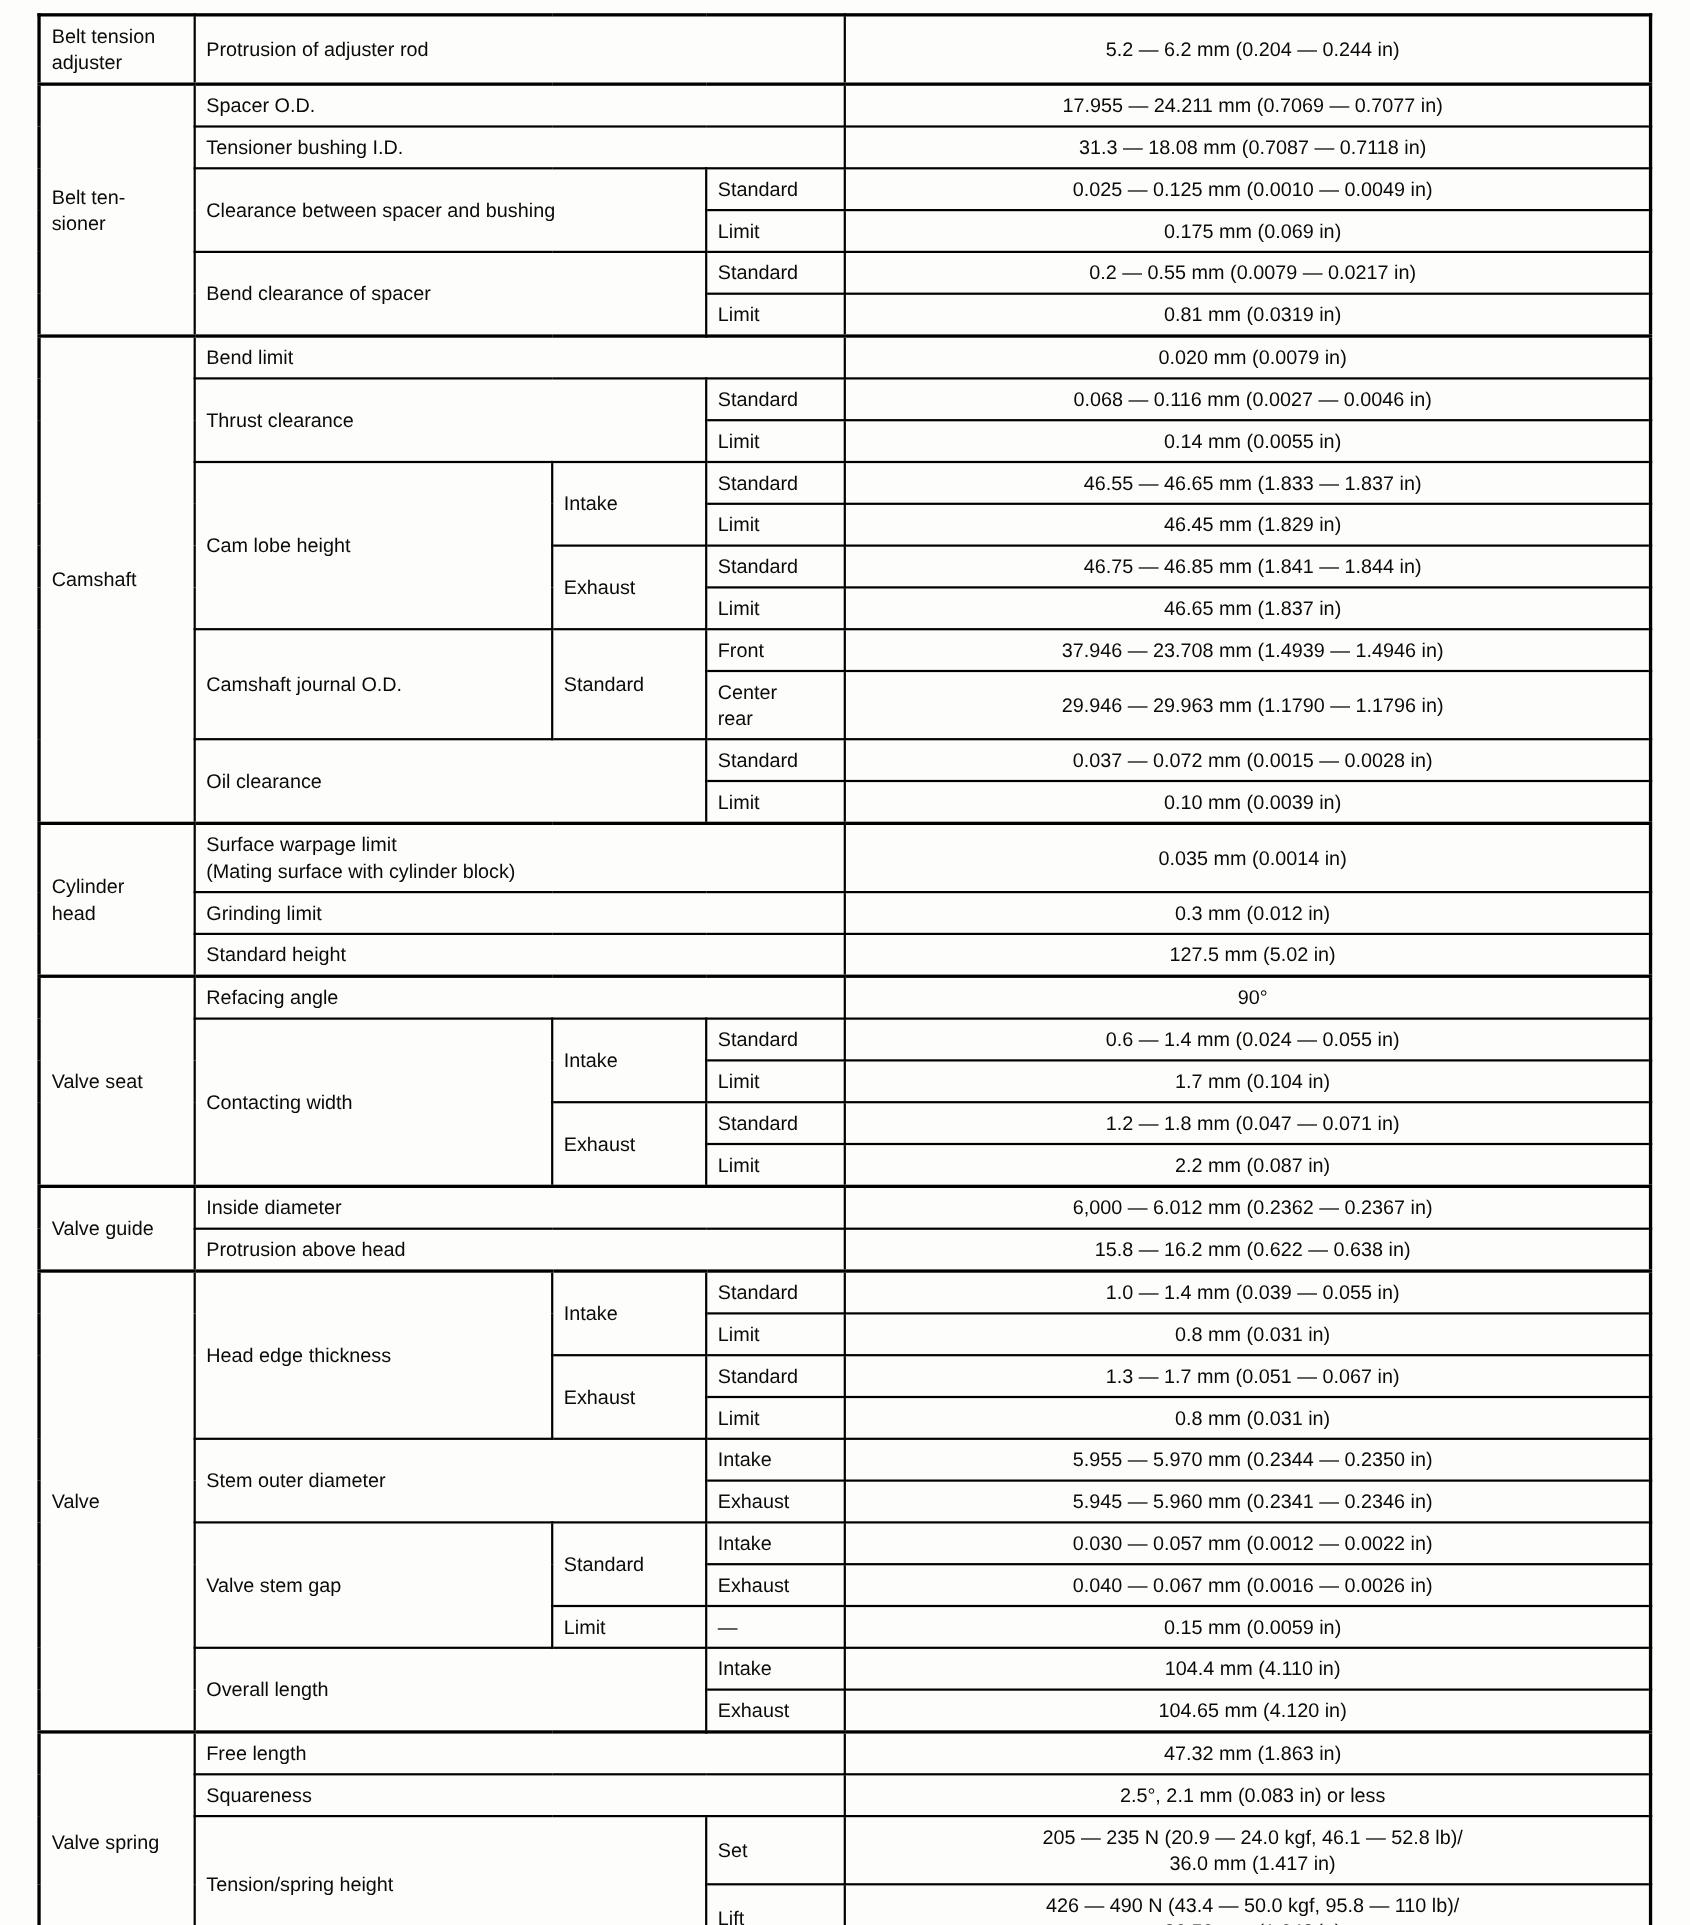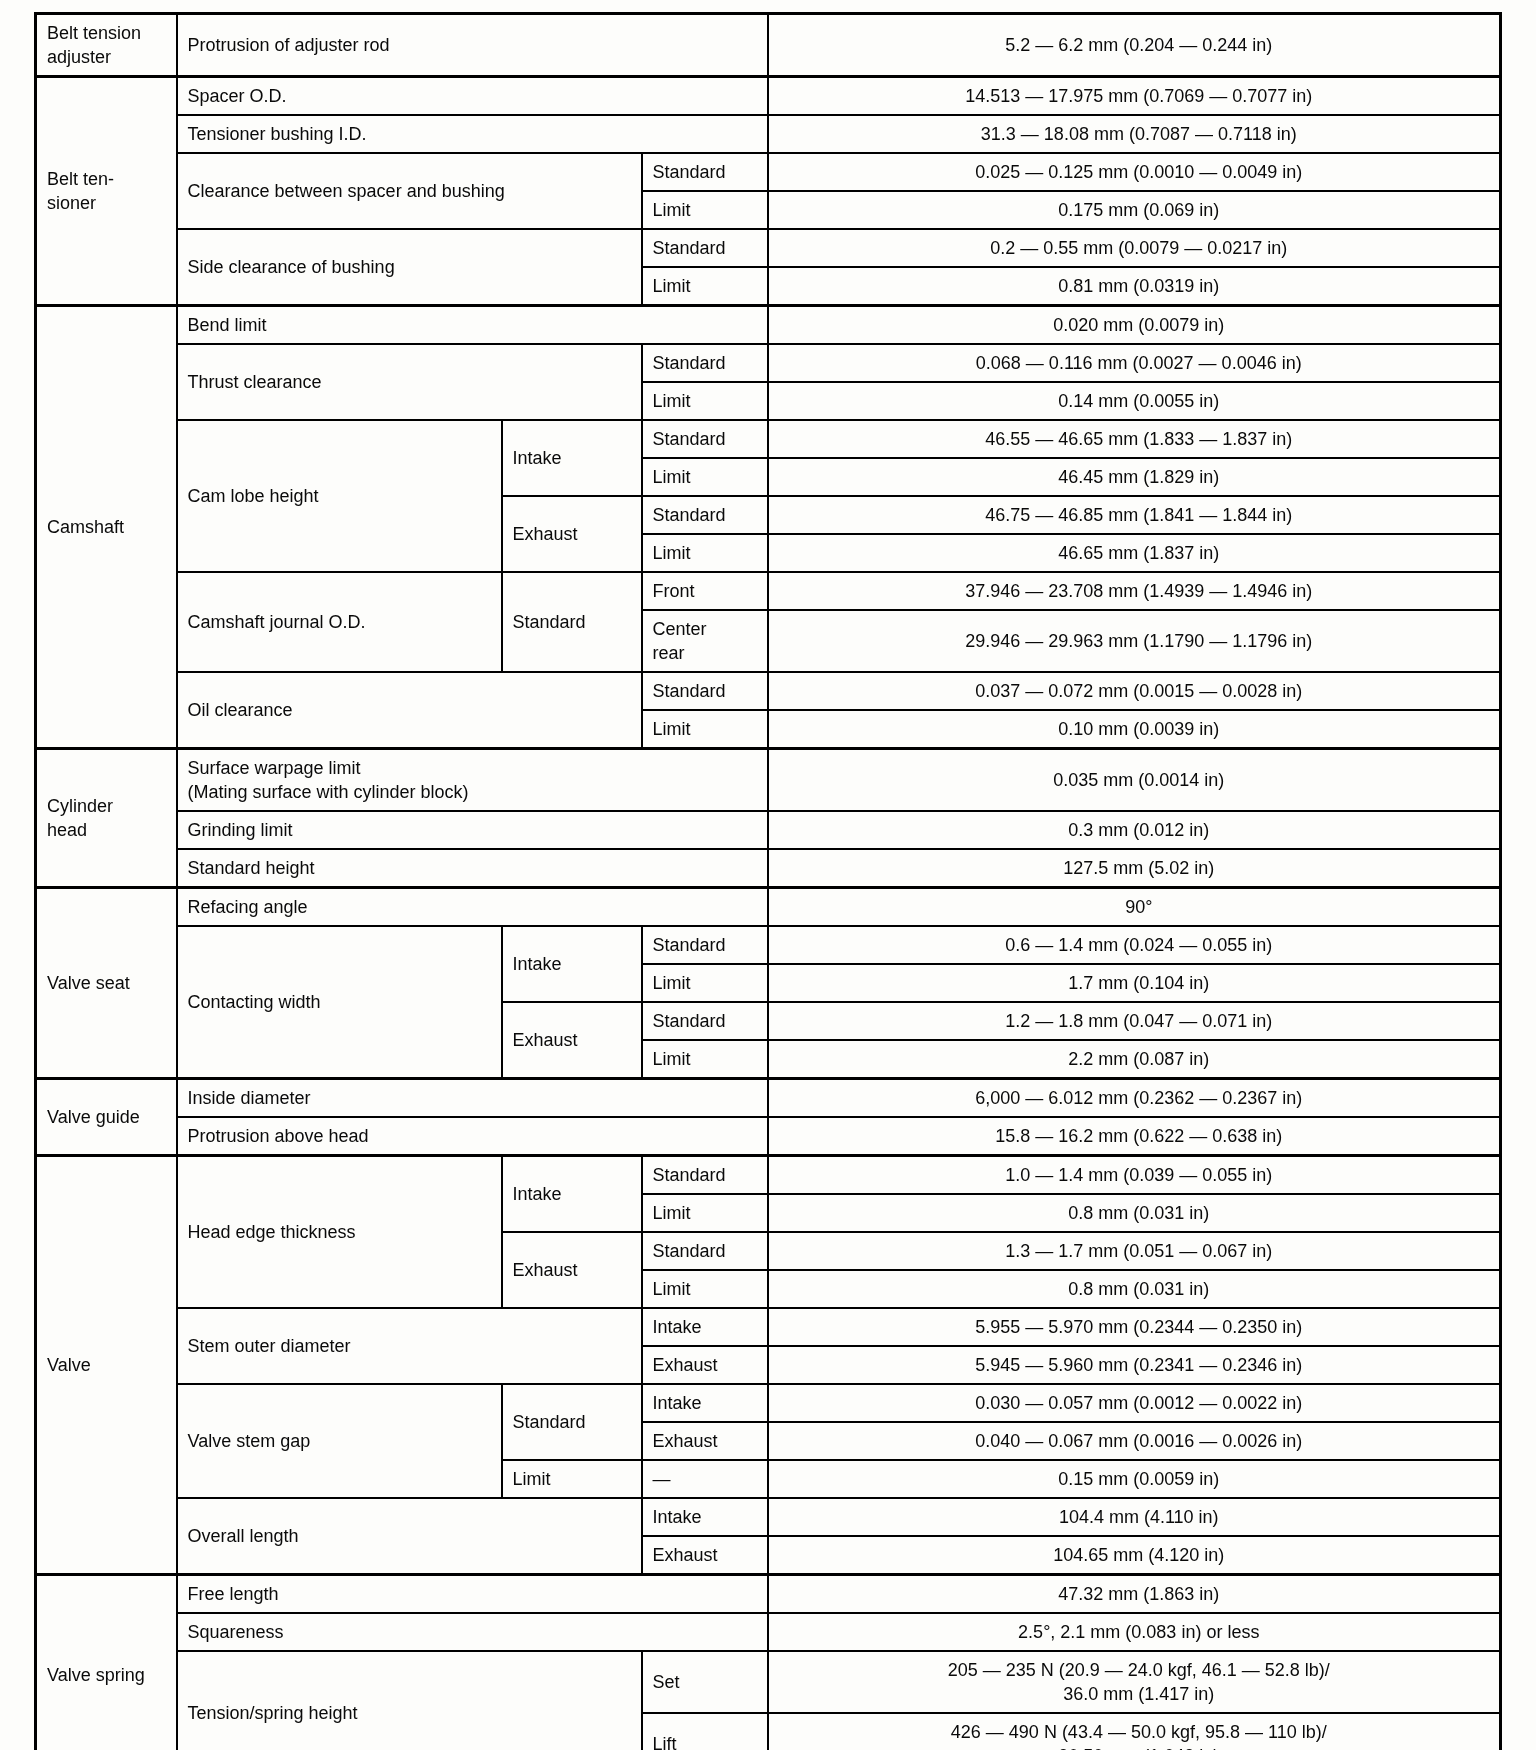--- a/index.html
+++ b/index.html
@@ -54,37 +54,37 @@
   </colgroup>
   <tbody>
       <tr>
         <td class="category">Belt tension adjuster</td>
         <td colspan="3" class="item">Protrusion of adjuster rod</td>
         <td class="value">5.2 — 6.2 mm (0.204 — 0.244 in)</td>
       </tr>
       <tr class="section-start">
         <td rowspan="6" class="category">Belt ten-<br>sioner</td>
         <td colspan="3" class="item">Spacer O.D.</td>
-        <td class="value">14.513 — 17.975 mm (0.7069 — 0.7077 in)</td>
+        <td class="value">17.955 — 24.211 mm (0.7069 — 0.7077 in)</td>
       </tr>
       <tr>
         <td colspan="3" class="item">Tensioner bushing I.D.</td>
         <td class="value">31.3 — 18.08 mm (0.7087 — 0.7118 in)</td>
       </tr>
       <tr>
         <td colspan="2" rowspan="2" class="item">Clearance between spacer and bushing</td>
         <td class="sub">Standard</td>
         <td class="value">0.025 — 0.125 mm (0.0010 — 0.0049 in)</td>
       </tr>
       <tr>
         <td class="sub">Limit</td>
         <td class="value">0.175 mm (0.069 in)</td>
       </tr>
       <tr>
-        <td colspan="2" rowspan="2" class="item">Side clearance of bushing</td>
+        <td colspan="2" rowspan="2" class="item">Bend clearance of spacer</td>
         <td class="sub">Standard</td>
         <td class="value">0.2 — 0.55 mm (0.0079 — 0.0217 in)</td>
       </tr>
       <tr>
         <td class="sub">Limit</td>
         <td class="value">0.81 mm (0.0319 in)</td>
       </tr>
       <tr class="section-start">
         <td rowspan="11" class="category">Camshaft</td>
         <td colspan="3" class="item">Bend limit</td>

